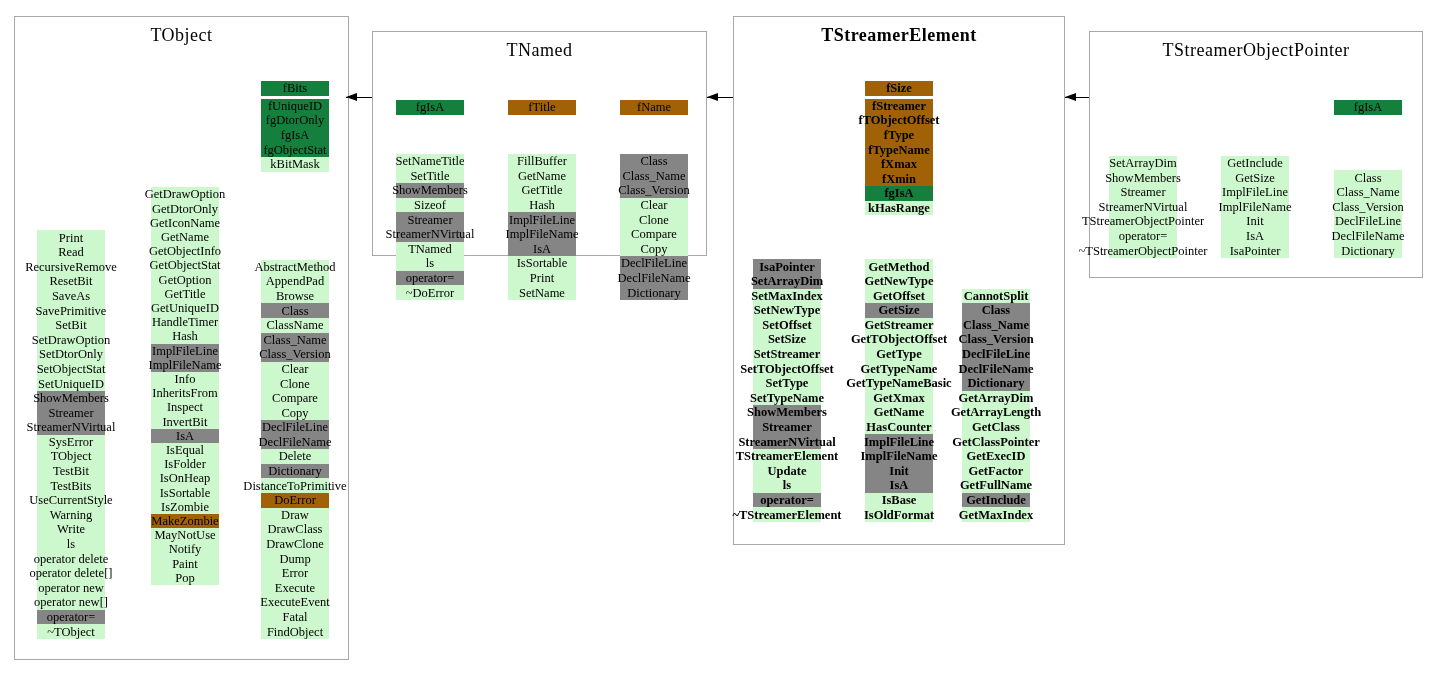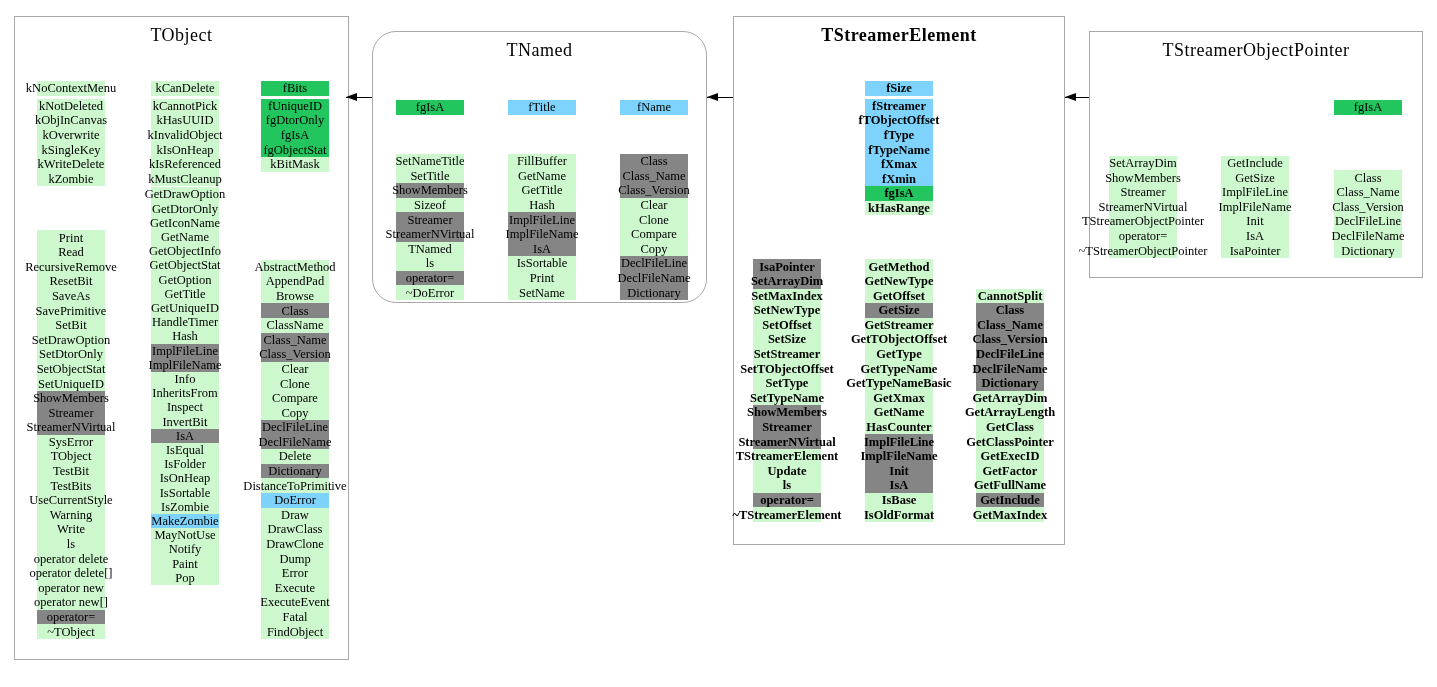--- a/index.html
+++ b/index.html
@@ -9,53 +9,35 @@
   .class-box{position:absolute;border:1px solid #a8a8a8;background:#ffffff;box-sizing:border-box;}
   .class-title{position:absolute;top:8px;left:0;right:0;text-align:center;
                font-size:18px;letter-spacing:0.5px;white-space:nowrap;}
   .col{position:absolute;width:110px;display:flex;flex-direction:column;align-items:center;}
   .col.meth{justify-content:flex-end;}
   .col.top .cell:first-child{margin-bottom:3px;}
   .cell{width:68px;height:14.6px;line-height:14.2px;font-size:12.5px;
         display:flex;justify-content:center;align-items:center;
         white-space:nowrap;overflow:visible;}
   .c-g{background:#cdf7cd;}
-  .c-y{background:#7dd3fc;}
-  .c-p{background:#22c55e;}
+  .c-y{background:#a16207;}
+  .c-p{background:#15803d;}
   .c-gr{background:#858585;}
   .arrow{position:absolute;height:9px;}
   .arrow .shaft{position:absolute;left:0;right:0;top:4px;height:1px;background:#000;}
   .arrow .head{position:absolute;left:0;top:0;width:0;height:0;
                border-top:4.5px solid transparent;border-bottom:4.5px solid transparent;
                border-right:11px solid #000;}
 </style>
 </head>
 <body>
 
 <div id="diagram">
     <div class="class-box" style="left: 14px; top: 16px; width: 335px; height: 644px;">
       <div class="class-title">TObject</div>
-      <div class="col top" style="left: 1px; top: 64px;">
-        <div class="cell c-g">kNoContextMenu</div>
-        <div class="cell c-g">kNotDeleted</div>
-        <div class="cell c-g">kObjInCanvas</div>
-        <div class="cell c-g">kOverwrite</div>
-        <div class="cell c-g">kSingleKey</div>
-        <div class="cell c-g">kWriteDelete</div>
-        <div class="cell c-g">kZombie</div>
-      </div>
-      <div class="col top" style="left: 115px; top: 64px;">
-        <div class="cell c-g">kCanDelete</div>
-        <div class="cell c-g">kCannotPick</div>
-        <div class="cell c-g">kHasUUID</div>
-        <div class="cell c-g">kInvalidObject</div>
-        <div class="cell c-g">kIsOnHeap</div>
-        <div class="cell c-g">kIsReferenced</div>
-        <div class="cell c-g">kMustCleanup</div>
-      </div>
       <div class="col top" style="left: 225px; top: 64px;">
         <div class="cell c-p">fBits</div>
         <div class="cell c-p">fUniqueID</div>
         <div class="cell c-p">fgDtorOnly</div>
         <div class="cell c-p">fgIsA</div>
         <div class="cell c-p">fgObjectStat</div>
         <div class="cell c-g">kBitMask</div>
       </div>
       <div class="col meth" style="left: 1px; top: 213px; height: 409px;">
         <div class="cell c-g">Print</div>
@@ -139,21 +121,21 @@
         <div class="cell c-g">DrawClass</div>
         <div class="cell c-g">DrawClone</div>
         <div class="cell c-g">Dump</div>
         <div class="cell c-g">Error</div>
         <div class="cell c-g">Execute</div>
         <div class="cell c-g">ExecuteEvent</div>
         <div class="cell c-g">Fatal</div>
         <div class="cell c-g">FindObject</div>
       </div>
     </div>
-    <div class="class-box" style="left: 372px; top: 31px; width: 335px; height: 272px; border-radius: 24px;">
+    <div class="class-box" style="left: 372px; top: 31px; width: 335px; height: 225px;">
       <div class="class-title">TNamed</div>
       <div class="col top" style="left: 2px; top: 68px;">
         <div class="cell c-p">fgIsA</div>
       </div>
       <div class="col top" style="left: 114px; top: 68px;">
         <div class="cell c-y">fTitle</div>
       </div>
       <div class="col top" style="left: 226px; top: 68px; justify-content: center;">
         <div class="cell c-y">fName</div>
       </div>
@@ -240,21 +222,21 @@
         <div class="cell c-g">GetXmax</div>
         <div class="cell c-g">GetName</div>
         <div class="cell c-g">HasCounter</div>
         <div class="cell c-gr">ImplFileLine</div>
         <div class="cell c-gr">ImplFileName</div>
         <div class="cell c-gr">Init</div>
         <div class="cell c-gr">IsA</div>
         <div class="cell c-g">IsBase</div>
         <div class="cell c-g">IsOldFormat</div>
       </div>
-      <div class="col meth" style="left: 221px; top: 242px; height: 263px;">
+      <div class="col meth" style="left: 207px; top: 242px; height: 263px;">
         <div class="cell c-g">CannotSplit</div>
         <div class="cell c-gr">Class</div>
         <div class="cell c-gr">Class_Name</div>
         <div class="cell c-gr">Class_Version</div>
         <div class="cell c-gr">DeclFileLine</div>
         <div class="cell c-gr">DeclFileName</div>
         <div class="cell c-gr">Dictionary</div>
         <div class="cell c-g">GetArrayDim</div>
         <div class="cell c-g">GetArrayLength</div>
         <div class="cell c-g">GetClass</div>

